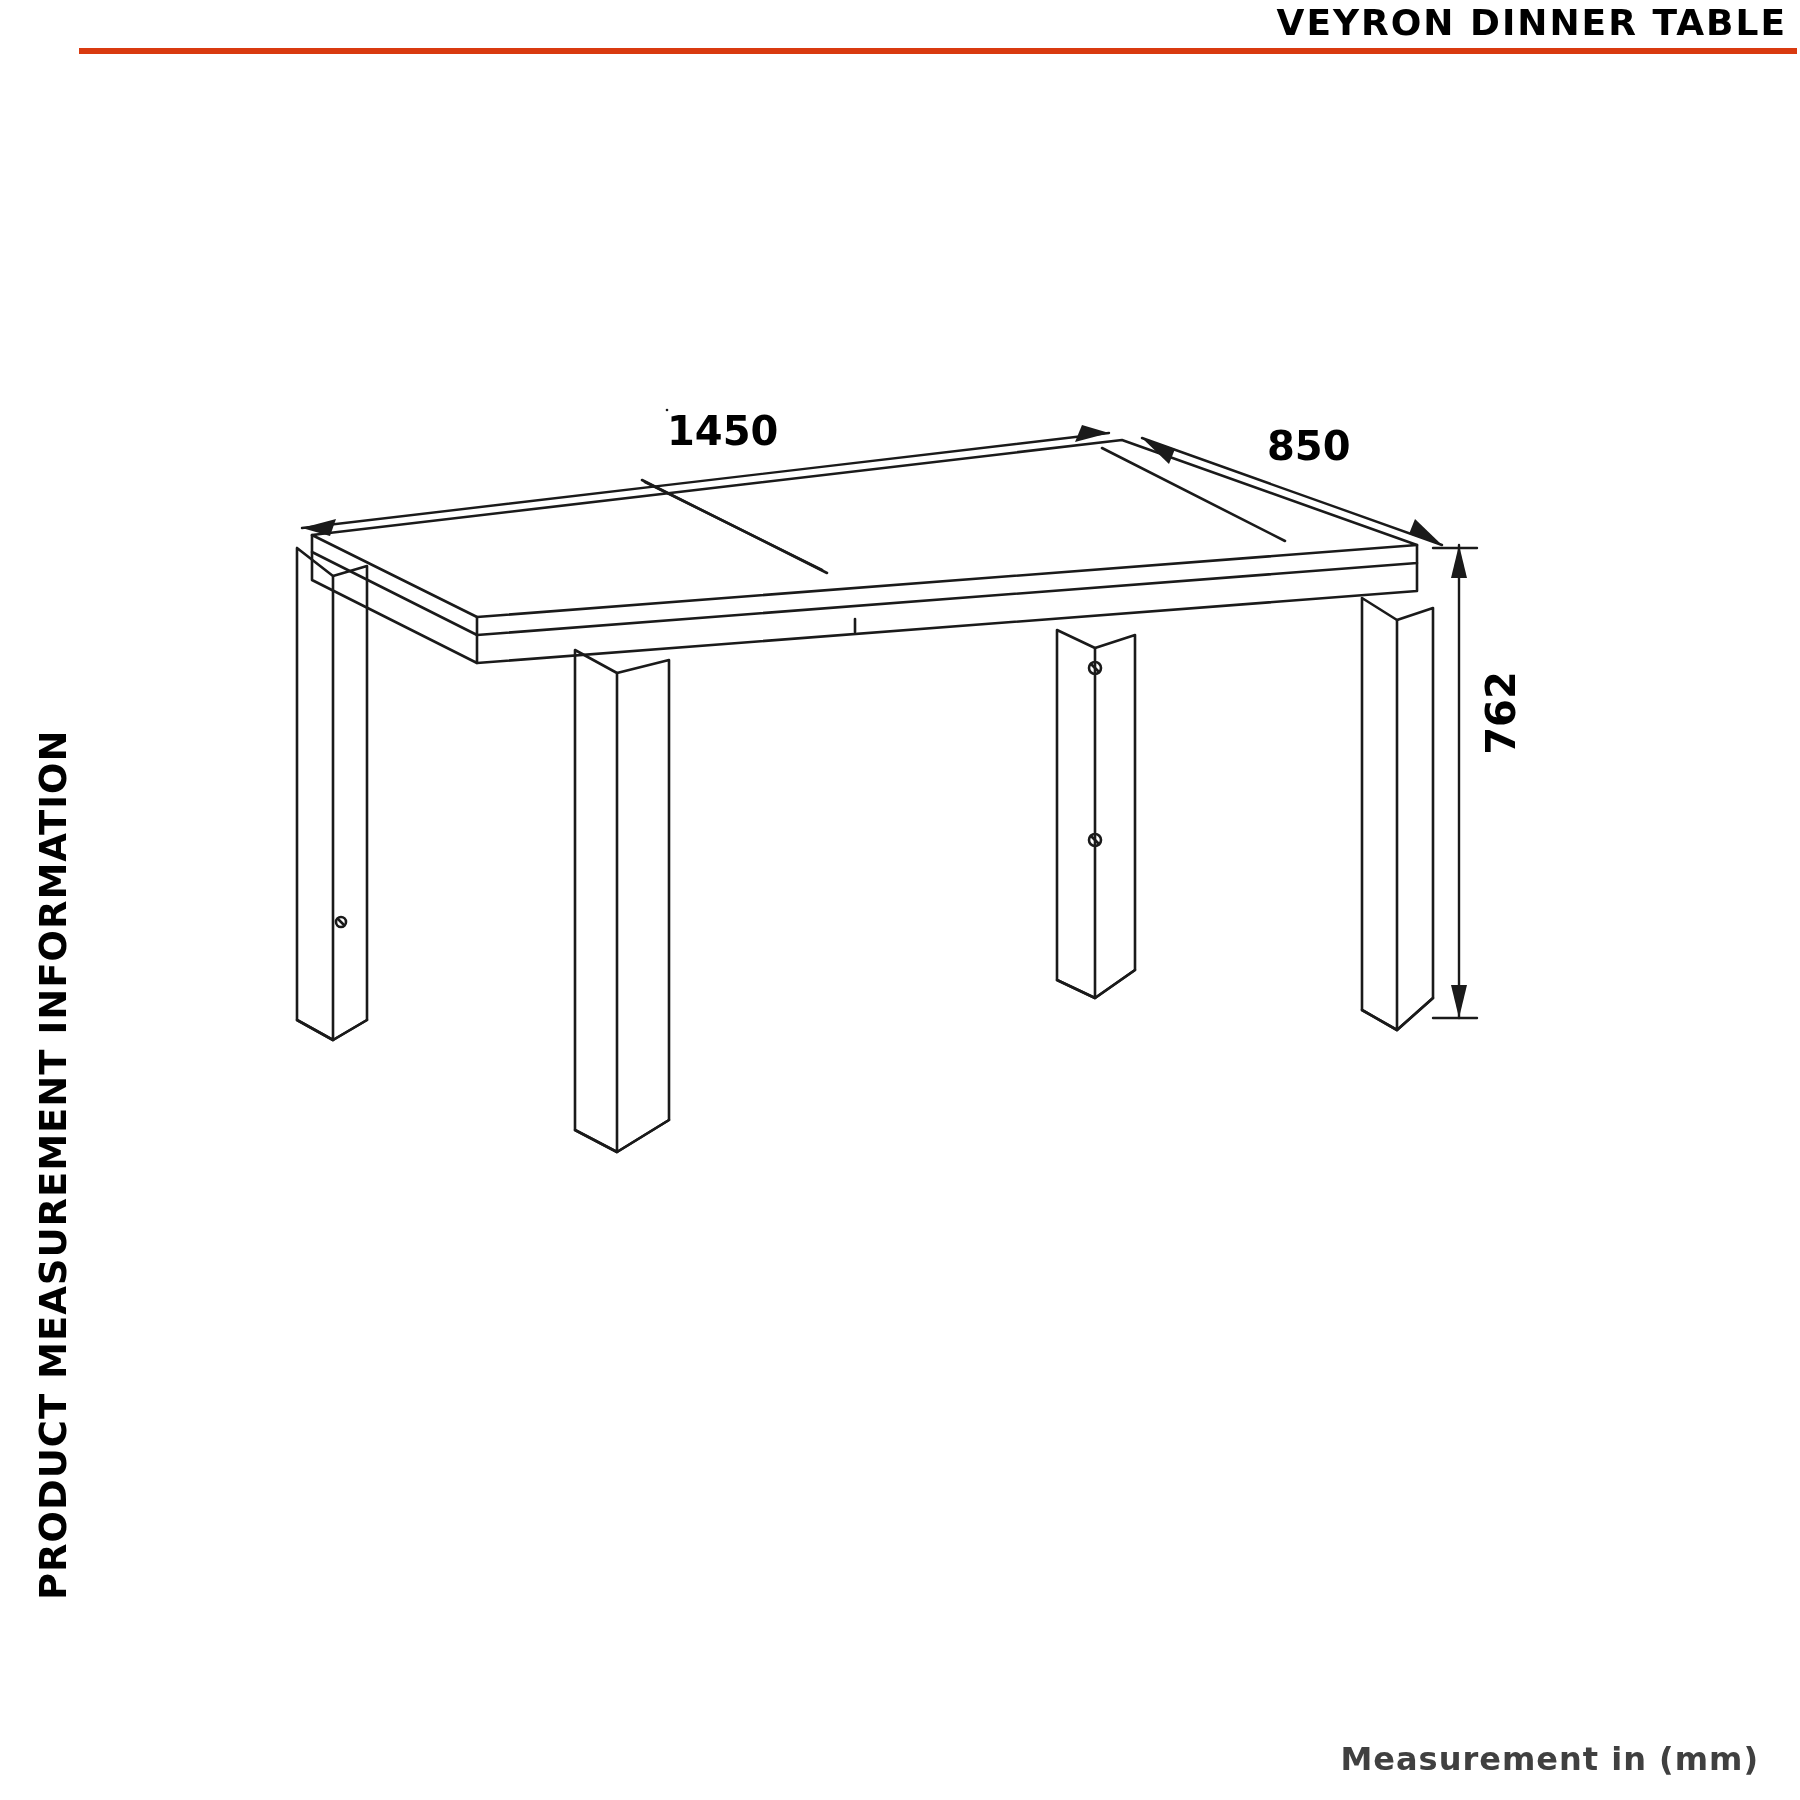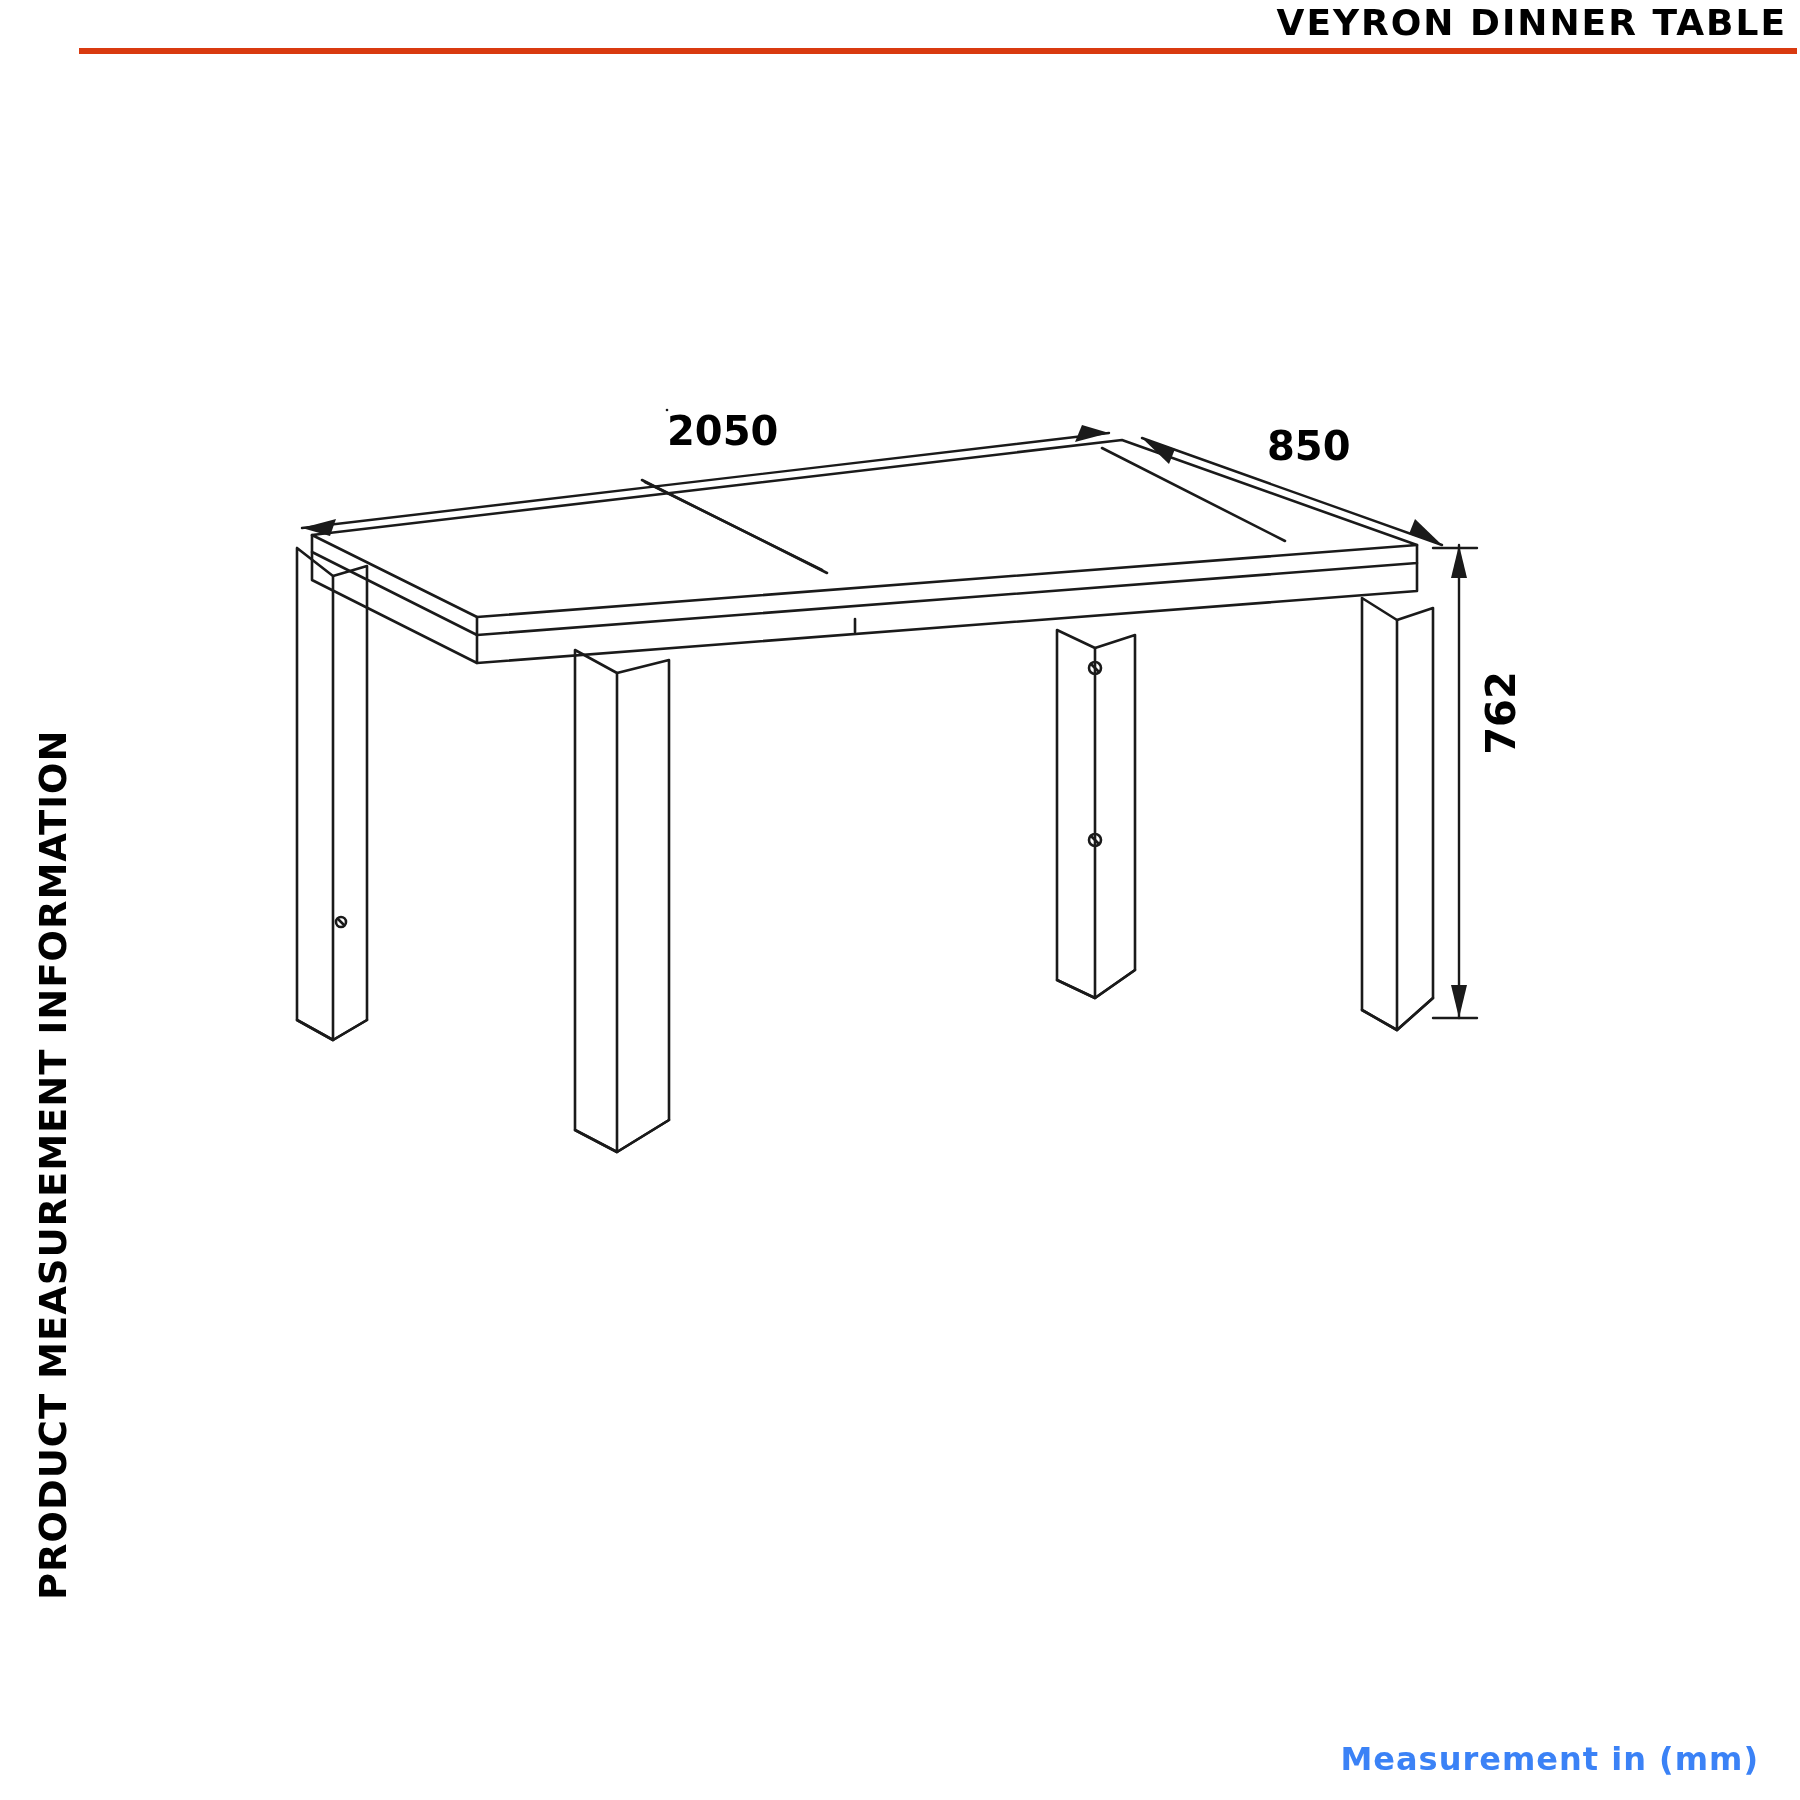--- a/index.html
+++ b/index.html
@@ -66,21 +66,21 @@
   }
 
   
   .footer-note {
     position: absolute;
     right: 58px;
     bottom: 22px;
     font-size: 32px;
     font-weight: bold;
     letter-spacing: 1px;
-    color: #3b82f6;
+    color: #404040;
     white-space: nowrap;
   }
 
   
   .drawing {
     position: absolute;
     left: 220px;
     top: 330px;
     width: 1500px;
     height: 900px;
@@ -182,21 +182,21 @@
           <line x1="1222" y1="215" x2="1222" y2="688"></line>
           <path d="M 1222 215 L 1214 248 L 1230 248 Z" fill="#1a1a1a" stroke="none"></path>
           <path d="M 1222 688 L 1214 655 L 1230 655 Z" fill="#1a1a1a" stroke="none"></path>
 
           <line x1="1196" y1="218" x2="1240" y2="218"></line>
           <line x1="1196" y1="688" x2="1240" y2="688"></line>
         </g>
       </g>
     </svg>
 
-    <div class="dim-label dim-length">2050</div>
+    <div class="dim-label dim-length">1450</div>
 
     <div class="dim-label dim-width">850</div>
 
     <div class="dim-label dim-height">762</div>
   </div>
 
   <div class="footer-note">Measurement in (mm)</div>
 
 </div>
 

